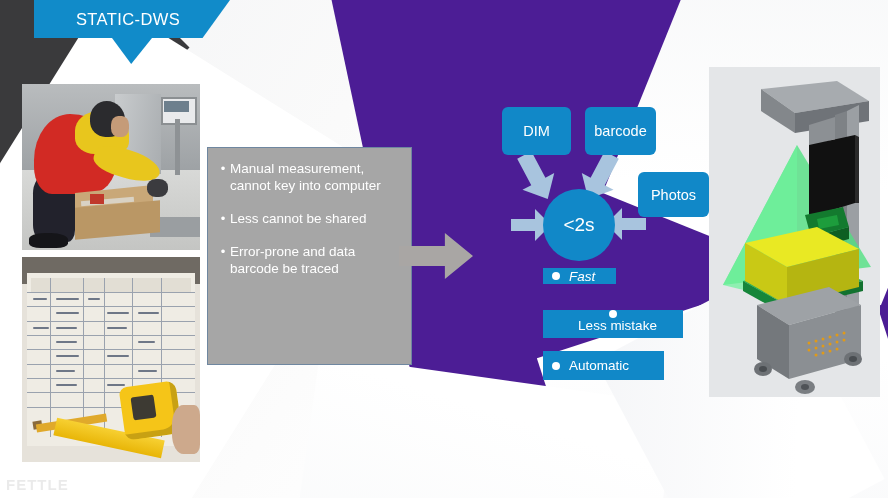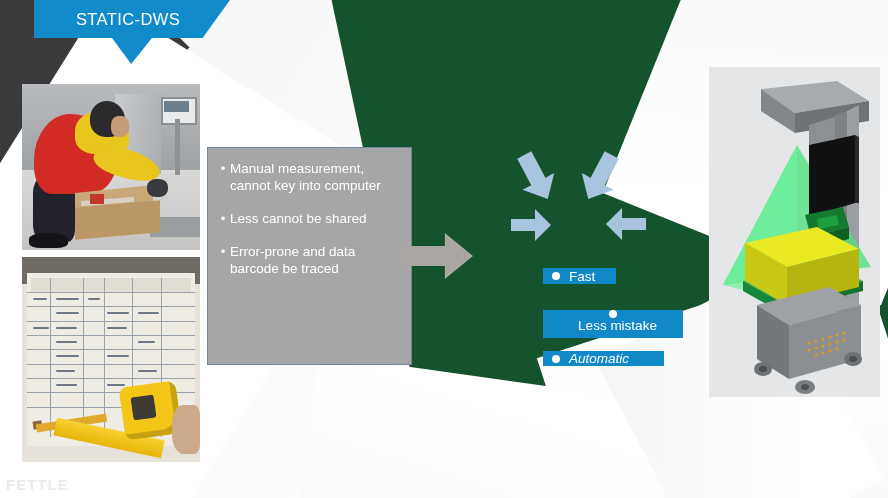--- a/index.html
+++ b/index.html
@@ -8,21 +8,21 @@
     background: #ffffff;
   }
   body {
     font-family: "Liberation Sans", sans-serif;
   }
   #slide {
     position: relative;
     width: 888px;
     height: 498px;
     overflow: hidden;
-    background: #14532d;
+    background: #4c1d95;
   }
 
   
   .bg-layer { position: absolute; inset: 0; overflow: hidden; }
   .bg-gray-wash {
     position: absolute;
     left: -40px; top: -30px;
     width: 420px; height: 560px;
     background: linear-gradient(135deg, #f2f3f5 0%, #fafafa 60%, #ffffff 100%);
     transform: rotate(-12deg);
@@ -238,23 +238,23 @@
     z-index: 6;
     white-space: nowrap;
   }
   .benefit .dot {
     width: 8px; height: 8px;
     background: #ffffff;
     border-radius: 50%;
     margin-right: 9px;
     flex: 0 0 8px;
   }
-  #benefit-0 { left: 543px; top: 268px; width: 64px; height: 16px; }
+  #benefit-0 { left: 543px; top: 268px; width: 64px; height: 16px; font-style: italic; }
   #benefit-1 { left: 543px; top: 310px; width: 131px; height: 28px; flex-direction: column; }
-  #benefit-2 { left: 543px; top: 351px; width: 112px; height: 15px; font-style: italic; }
+  #benefit-2 { left: 543px; top: 351px; width: 112px; height: 29px; }
 
   
   #product {
     position: absolute;
     left: 709px; top: 67px;
     width: 171px; height: 330px;
     background: #e4e6e8;
     overflow: hidden;
     z-index: 5;
   }
@@ -393,21 +393,33 @@
     <svg width="44" height="38" viewBox="0 0 44 38">
       <path d="M2 13 L26 13 L26 3 L42 19 L26 35 L26 25 L2 25 Z" fill="#a8c4de"></path>
     </svg>
   </div>
   <div class="feed-arrow" style="left:604px; top:205px;">
     <svg width="44" height="38" viewBox="0 0 44 38">
       <path d="M42 13 L18 13 L18 3 L2 19 L18 35 L18 25 L42 25 Z" fill="#a8c4de"></path>
     </svg>
   </div>
 
-
+  <div class="chip" id="chip-dim">
+    <span>DIM</span>
+  </div>
+  <div class="chip" id="chip-barcode">
+    <span>barcode</span>
+  </div>
+  <div class="chip" id="chip-photos">
+    <span>Photos</span>
+  </div>
+
+  <div class="hub">
+    <span>&lt;2s</span>
+  </div>
 
   <div class="benefit" id="benefit-0">
     <span class="dot"></span>
     <span>Fast</span>
   </div>
   <div class="benefit" id="benefit-1">
     <span class="dot"></span>
     <span>Less mistake</span>
   </div>
   <div class="benefit" id="benefit-2">

